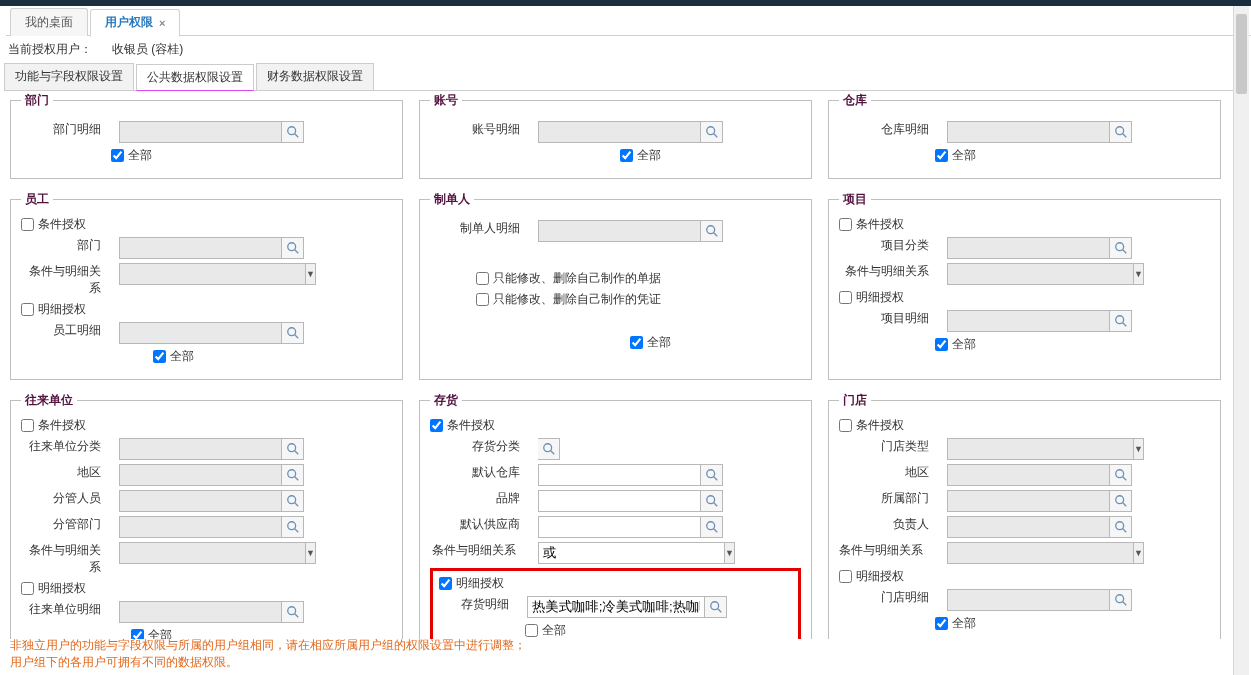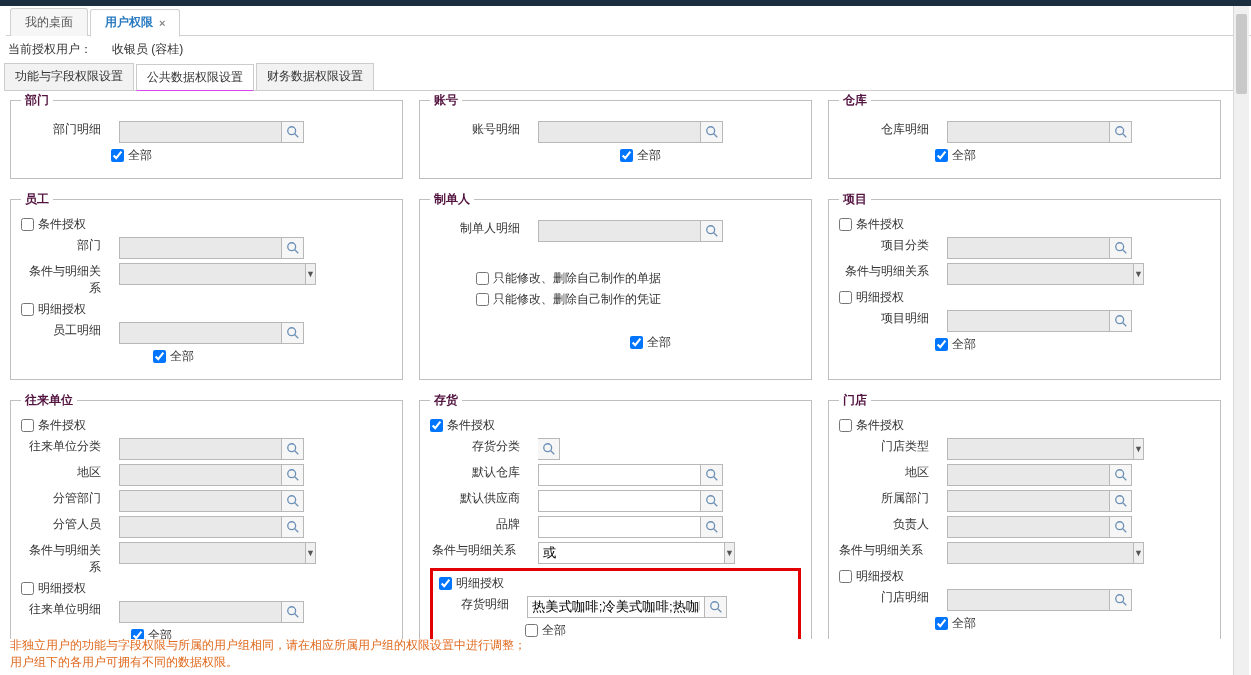--- a/index.html
+++ b/index.html
@@ -439,33 +439,33 @@
             <input type="text" style="">
             <div class="pick-btn">
               <svg class="search-icon-svg" viewBox="0 0 16 16">
                 <circle cx="6.5" cy="6.5" r="4.5" fill="none" stroke="#6b8fb5" stroke-width="1.5"></circle>
                 <line x1="10" y1="10" x2="14" y2="14" stroke="#6b8fb5" stroke-width="1.5"></line>
               </svg>
             </div>
           </div>
         </div>
     <div class="row">
+          <span class="lbl">分管人员</span>
+          <div class="picker">
+            <input type="text" style="">
+            <div class="pick-btn">
+              <svg class="search-icon-svg" viewBox="0 0 16 16">
+                <circle cx="6.5" cy="6.5" r="4.5" fill="none" stroke="#6b8fb5" stroke-width="1.5"></circle>
+                <line x1="10" y1="10" x2="14" y2="14" stroke="#6b8fb5" stroke-width="1.5"></line>
+              </svg>
+            </div>
+          </div>
+        </div>
+    <div class="row">
           <span class="lbl">分管部门</span>
-          <div class="picker">
-            <input type="text" style="">
-            <div class="pick-btn">
-              <svg class="search-icon-svg" viewBox="0 0 16 16">
-                <circle cx="6.5" cy="6.5" r="4.5" fill="none" stroke="#6b8fb5" stroke-width="1.5"></circle>
-                <line x1="10" y1="10" x2="14" y2="14" stroke="#6b8fb5" stroke-width="1.5"></line>
-              </svg>
-            </div>
-          </div>
-        </div>
-    <div class="row">
-          <span class="lbl">分管人员</span>
           <div class="picker">
             <input type="text" style="">
             <div class="pick-btn">
               <svg class="search-icon-svg" viewBox="0 0 16 16">
                 <circle cx="6.5" cy="6.5" r="4.5" fill="none" stroke="#6b8fb5" stroke-width="1.5"></circle>
                 <line x1="10" y1="10" x2="14" y2="14" stroke="#6b8fb5" stroke-width="1.5"></line>
               </svg>
             </div>
           </div>
         </div>
@@ -525,33 +525,33 @@
             <input class="white" type="text" style="">
             <div class="pick-btn">
               <svg class="search-icon-svg" viewBox="0 0 16 16">
                 <circle cx="6.5" cy="6.5" r="4.5" fill="none" stroke="#6b8fb5" stroke-width="1.5"></circle>
                 <line x1="10" y1="10" x2="14" y2="14" stroke="#6b8fb5" stroke-width="1.5"></line>
               </svg>
             </div>
           </div>
         </div>
     <div class="row">
+          <span class="lbl-narrow">品牌</span>
+          <div class="picker">
+            <input class="white" type="text" style="">
+            <div class="pick-btn">
+              <svg class="search-icon-svg" viewBox="0 0 16 16">
+                <circle cx="6.5" cy="6.5" r="4.5" fill="none" stroke="#6b8fb5" stroke-width="1.5"></circle>
+                <line x1="10" y1="10" x2="14" y2="14" stroke="#6b8fb5" stroke-width="1.5"></line>
+              </svg>
+            </div>
+          </div>
+        </div>
+    <div class="row">
           <span class="lbl-narrow">默认供应商</span>
-          <div class="picker">
-            <input class="white" type="text" style="">
-            <div class="pick-btn">
-              <svg class="search-icon-svg" viewBox="0 0 16 16">
-                <circle cx="6.5" cy="6.5" r="4.5" fill="none" stroke="#6b8fb5" stroke-width="1.5"></circle>
-                <line x1="10" y1="10" x2="14" y2="14" stroke="#6b8fb5" stroke-width="1.5"></line>
-              </svg>
-            </div>
-          </div>
-        </div>
-    <div class="row">
-          <span class="lbl-narrow">品牌</span>
           <div class="picker">
             <input class="white" type="text" style="">
             <div class="pick-btn">
               <svg class="search-icon-svg" viewBox="0 0 16 16">
                 <circle cx="6.5" cy="6.5" r="4.5" fill="none" stroke="#6b8fb5" stroke-width="1.5"></circle>
                 <line x1="10" y1="10" x2="14" y2="14" stroke="#6b8fb5" stroke-width="1.5"></line>
               </svg>
             </div>
           </div>
         </div>

